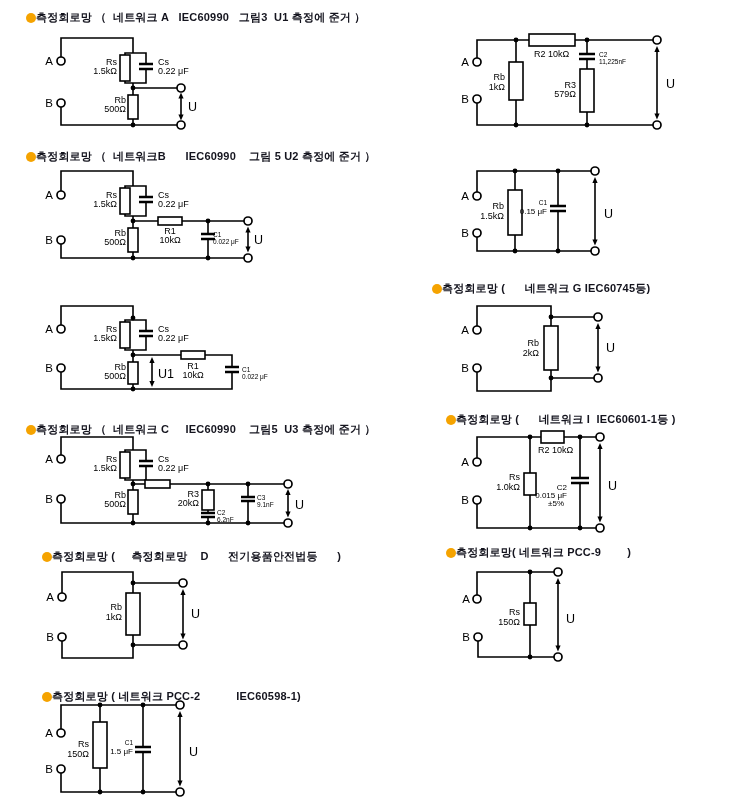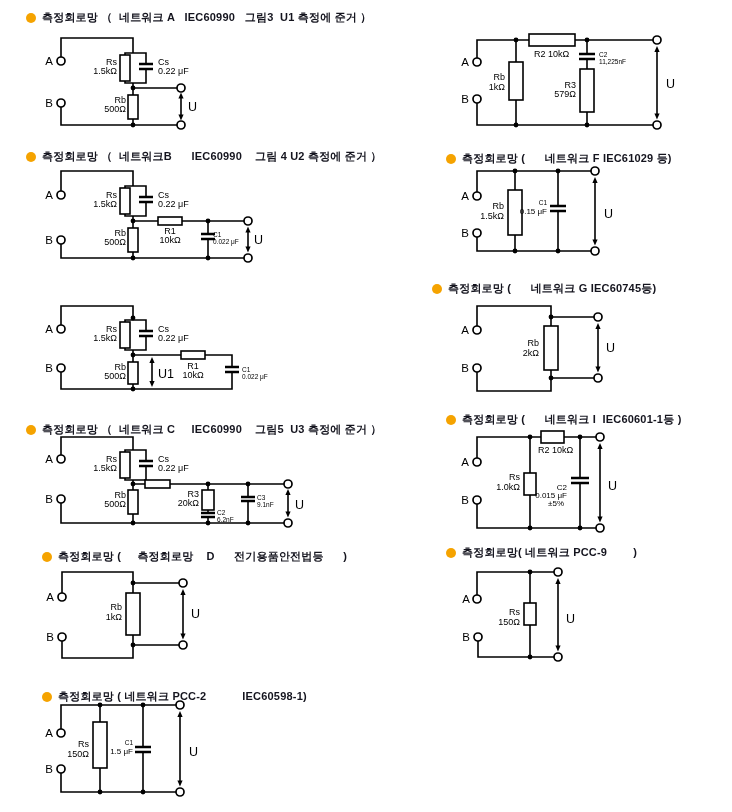--- a/index.html
+++ b/index.html
@@ -1,19 +1,19 @@
 <!DOCTYPE html>
 <html style="--bullet: #F5A300; --title-color: #14141e; --bg: #ffffff;"><head>
 <meta charset="utf-8">
 <style>
   * { margin:0; padding:0; box-sizing:border-box; }
   html,body { background:#fff; }
   body { width:732px; height:812px; position:relative; font-family:"Liberation Sans",sans-serif; }
   .stage { position:relative; width:732px; height:812px; background:var(--bg,#fff); overflow:hidden; }
-  .hdr { position:absolute; display:flex; align-items:center; gap:6px; white-space:pre; }
+  .hdr { position:absolute; display:flex; align-items:center; gap:0; white-space:pre; }
   .bullet { width:10px; height:10px; border-radius:50%; background:var(--bullet,#F5A300); flex:0 0 auto; }
   .title { font-size:11px; font-weight:bold; color:var(--title-color,#14141e); letter-spacing:0.2px; }
   svg.schematics { position:absolute; left:0; top:0; }
   .w { stroke:#000; stroke-width:1.6; fill:none; stroke-linecap:square; }
   .cr { fill:#fff; stroke:#000; stroke-width:1.6; }
   .pl { stroke:#000; stroke-width:2.4; fill:none; }
   .dot { fill:#000; stroke:none; }
   .term { fill:#fff; stroke:#000; stroke-width:1.7; }
   .ah { fill:#000; stroke:none; }
   text { fill:#000; font-family:"Liberation Sans",sans-serif; }
@@ -22,25 +22,24 @@
   .t7 { font-size:6.5px; }
   .tAB { font-size:11.5px; }
   .tU { font-size:12.5px; }
 </style>
 </head>
 <body>
 
 <div class="stage">
 
   <div class="hdr" style="left:26px;top:10px"><span class="bullet"></span><span class="title">측정회로망 （  네트워크 A   IEC60990   그림3  U1 측정에 준거 ）</span></div>
-  <div class="hdr" style="left:26px;top:149px"><span class="bullet"></span><span class="title">측정회로망 （  네트워크B      IEC60990    그림 4 U2 측정에 준거 ）</span></div>
+  <div class="hdr" style="left:26px;top:149px"><span class="bullet"></span><span class="title">측정회로망 （  네트워크B      IEC60990    그림 5 U2 측정에 준거 ）</span></div>
   <div class="hdr" style="left:26px;top:422px"><span class="bullet"></span><span class="title">측정회로망 （  네트워크 C     IEC60990    그림5  U3 측정에 준거 ）</span></div>
   <div class="hdr" style="left:42px;top:549px"><span class="bullet"></span><span class="title">측정회로망 (     측정회로망    D      전기용품안전법등      )</span></div>
   <div class="hdr" style="left:42px;top:689px"><span class="bullet"></span><span class="title">측정회로망 ( 네트워크 PCC-2           IEC60598-1)</span></div>
-  <div class="hdr" style="left:446px;top:151px"><span class="bullet"></span><span class="title">측정회로망 (      네트워크 F IEC61029 등)</span></div>
   <div class="hdr" style="left:432px;top:281px"><span class="bullet"></span><span class="title">측정회로망 (      네트워크 G IEC60745등)</span></div>
   <div class="hdr" style="left:446px;top:412px"><span class="bullet"></span><span class="title">측정회로망 (      네트워크 I  IEC60601-1등 )</span></div>
   <div class="hdr" style="left:446px;top:545px"><span class="bullet"></span><span class="title">측정회로망( 네트워크 PCC-9        )</span></div>
 
   <svg class="schematics" width="732" height="812" viewBox="0 0 732 812">
 
     <g>
       <path class="w" d="M61,57 V38 H133 V53 M61,107 V125 M125,53 H146 M125,81 V83 M125,53 V55 M125,83 H146 M146,53 V64 M146,69 V83 M133,83 V88 M133,88 H177 M133,88 V95 M133,119 V125 M61,125 H177"></path>
       <rect class="cr" x="120" y="55" width="10" height="26"></rect>
       <g>

